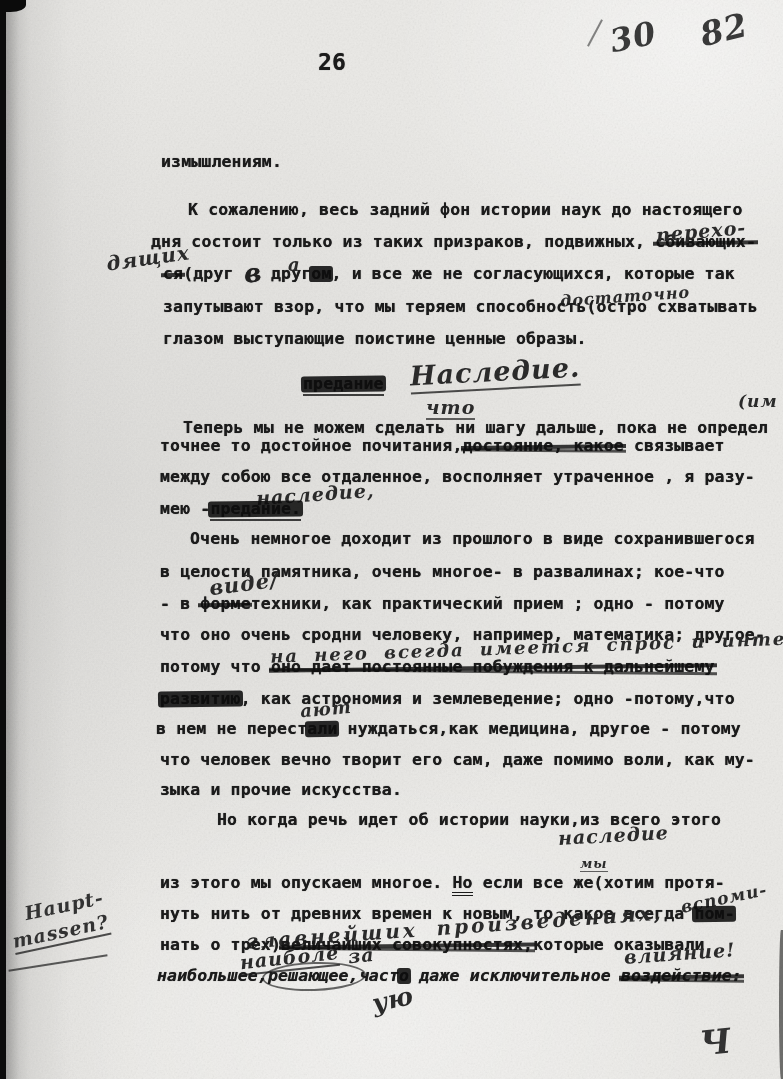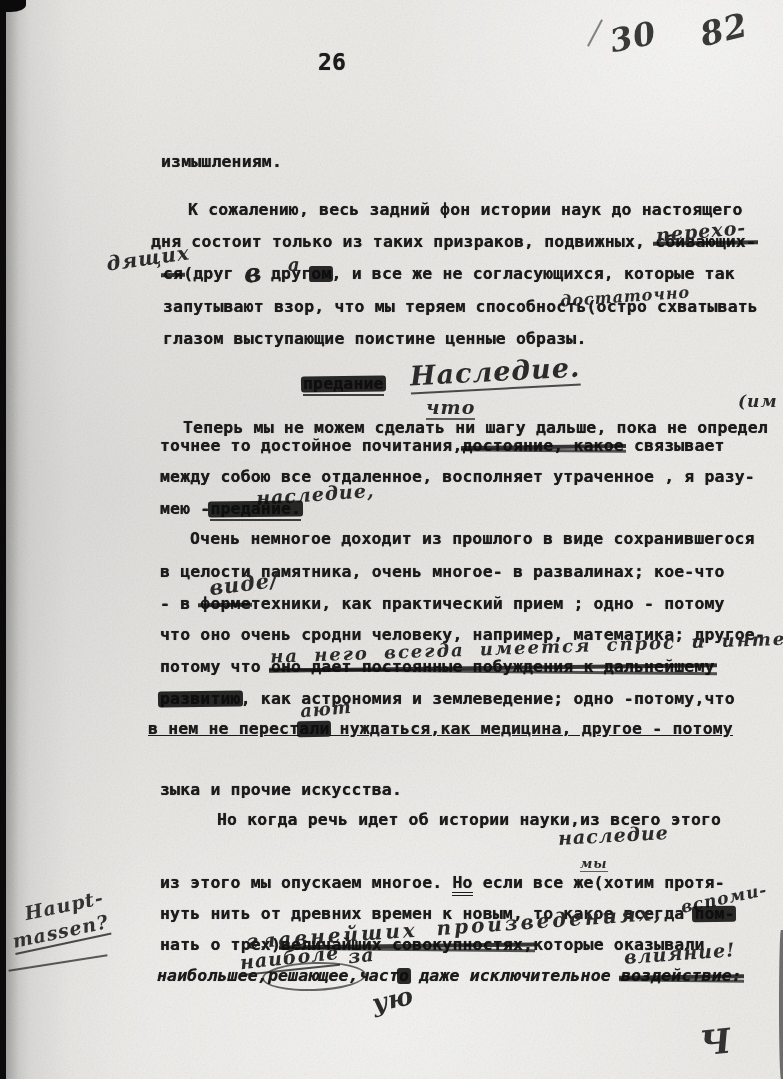--- a/index.html
+++ b/index.html
@@ -103,21 +103,22 @@
 
   <div class="tl" style="left:190px;top:528px;">Очень немногое доходит из прошлого в виде сохранившегося</div>
   <div class="tl" style="left:160px;top:561px;">в целости памятника, очень многое- в развалинах; кое-что</div>
   <span class="hw" style="left:209px;top:571px;font-size:21px;transform:rotate(-7deg);">виде/</span>
   <div class="tl" style="left:160px;top:593px;"><span>- в </span><span class="struck">форме</span><span>техники, как практический прием ; одно - потому</span></div>
   <div class="tl" style="left:160px;top:624px;">что оно очень сродни человеку, например, математика; другое-</div>
   <span class="hw" style="left:270px;top:636px;font-size:18px;transform:rotate(-2deg);letter-spacing:2px;word-spacing:7px;">на него всегда имеется спрос и интерес</span>
   <div class="tl" style="left:160px;top:656px;text-align:center;"><span>потому что </span><span class="struck dbl">оно дает постоянные побуждения к дальнейшему</span></div>
   <div class="tl" style="left:160px;top:688px;"><span class="struck blot">развитию</span><span>, как астрономия и землеведение; одно -потому,что</span></div>
   <span class="hw" style="left:300px;top:698px;font-size:18px;transform:rotate(-5deg);">ают</span>
-  <div class="tl" style="left:148px;top:718px;text-decoration:underline;"><span>в нем не перест</span><span class="struck blot">али</span><span> нуждаться,как медицина, другое - потому</span></div>
+  <div class="tl" style="left:156px;top:718px;"><span>в нем не перест</span><span class="struck blot">али</span><span> нуждаться,как медицина, другое - потому</span></div>
+  <div class="tl" style="left:160px;top:749px;">что человек вечно творит его сам, даже помимо воли, как му-</div>
   <div class="tl" style="left:160px;top:779px;">зыка и прочие искусства.</div>
 
   <div class="tl" style="left:217px;top:809px;">Но когда речь идет об истории науки,из всего этого</div>
   <span class="hw" style="left:558px;top:824px;font-size:19px;transform:rotate(-3deg);">наследие</span>
   <span class="hw" style="left:580px;top:856px;font-size:13px;border-bottom:1.5px solid rgba(35,35,35,.7);">мы</span>
   <div class="tl" style="left:160px;top:872px;"><span>из этого мы опускаем многое. </span><span class="no-dbl">Но</span><span> если все же(</span><span>хотим протя-</span></div>
   <span class="hw" style="left:680px;top:888px;font-size:17px;transform:rotate(-12deg);">вспоми-</span>
   <div class="tl" style="left:160px;top:903px;"><span>нуть нить от древних времен к новым, то какое всегда </span><span class="struck blot">пом-</span></div>
   <span class="hw" style="left:246px;top:915px;font-size:20px;transform:rotate(-4deg);letter-spacing:3px;word-spacing:9px;">главнейших произведениях,</span>
   <div class="tl" style="left:160px;top:934px;"><span>нать о трех)</span><span class="struck dbl">величайших совокупностях,</span><span>которые оказывали</span></div>

